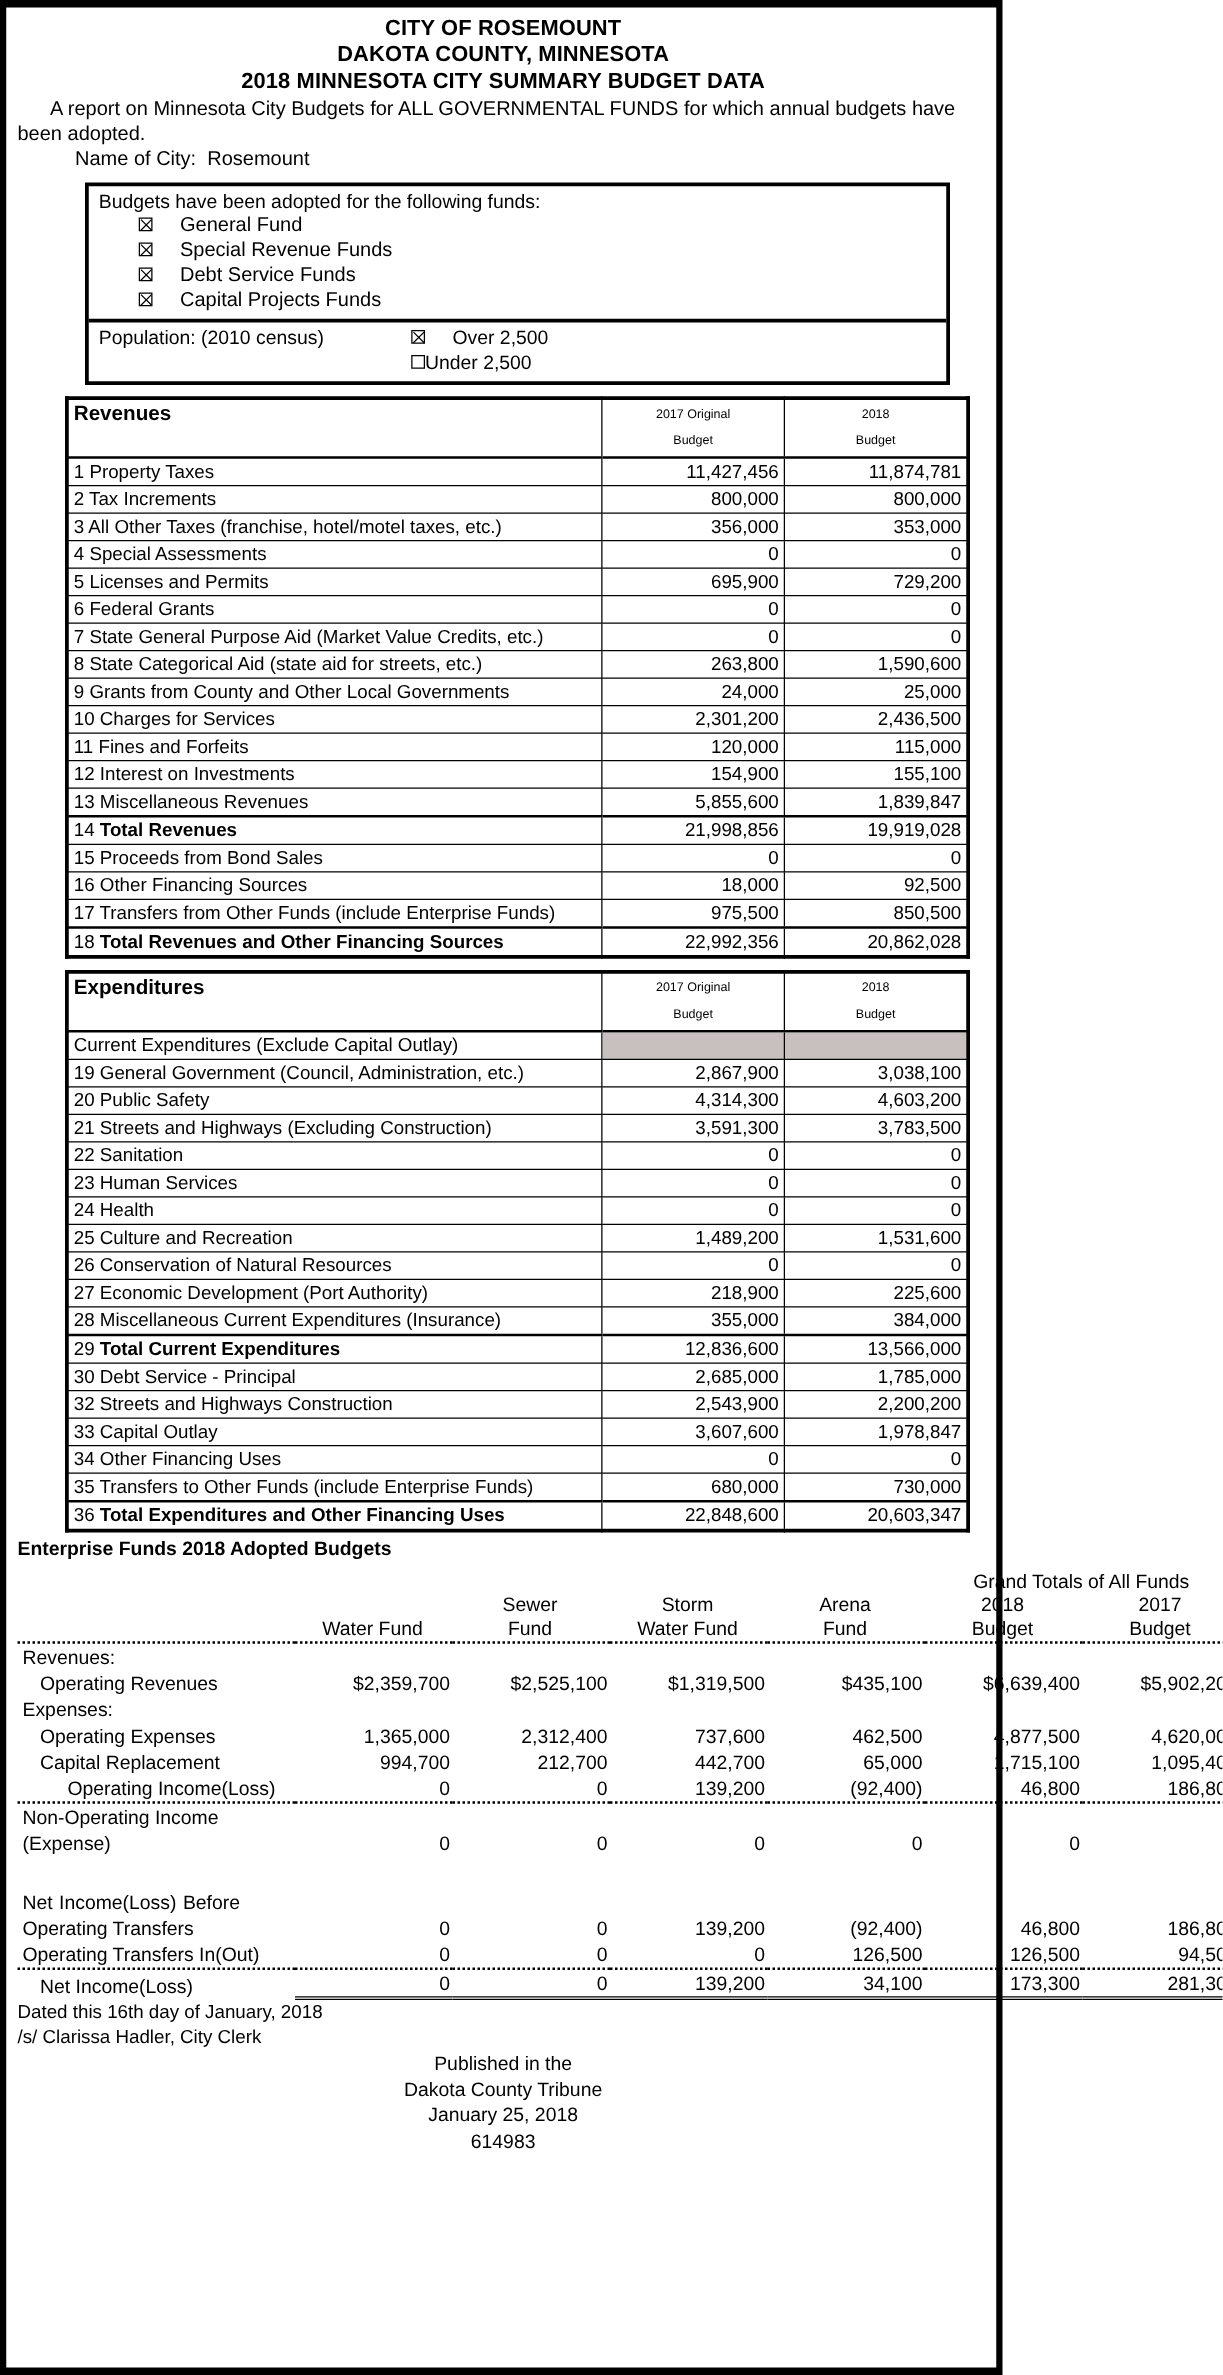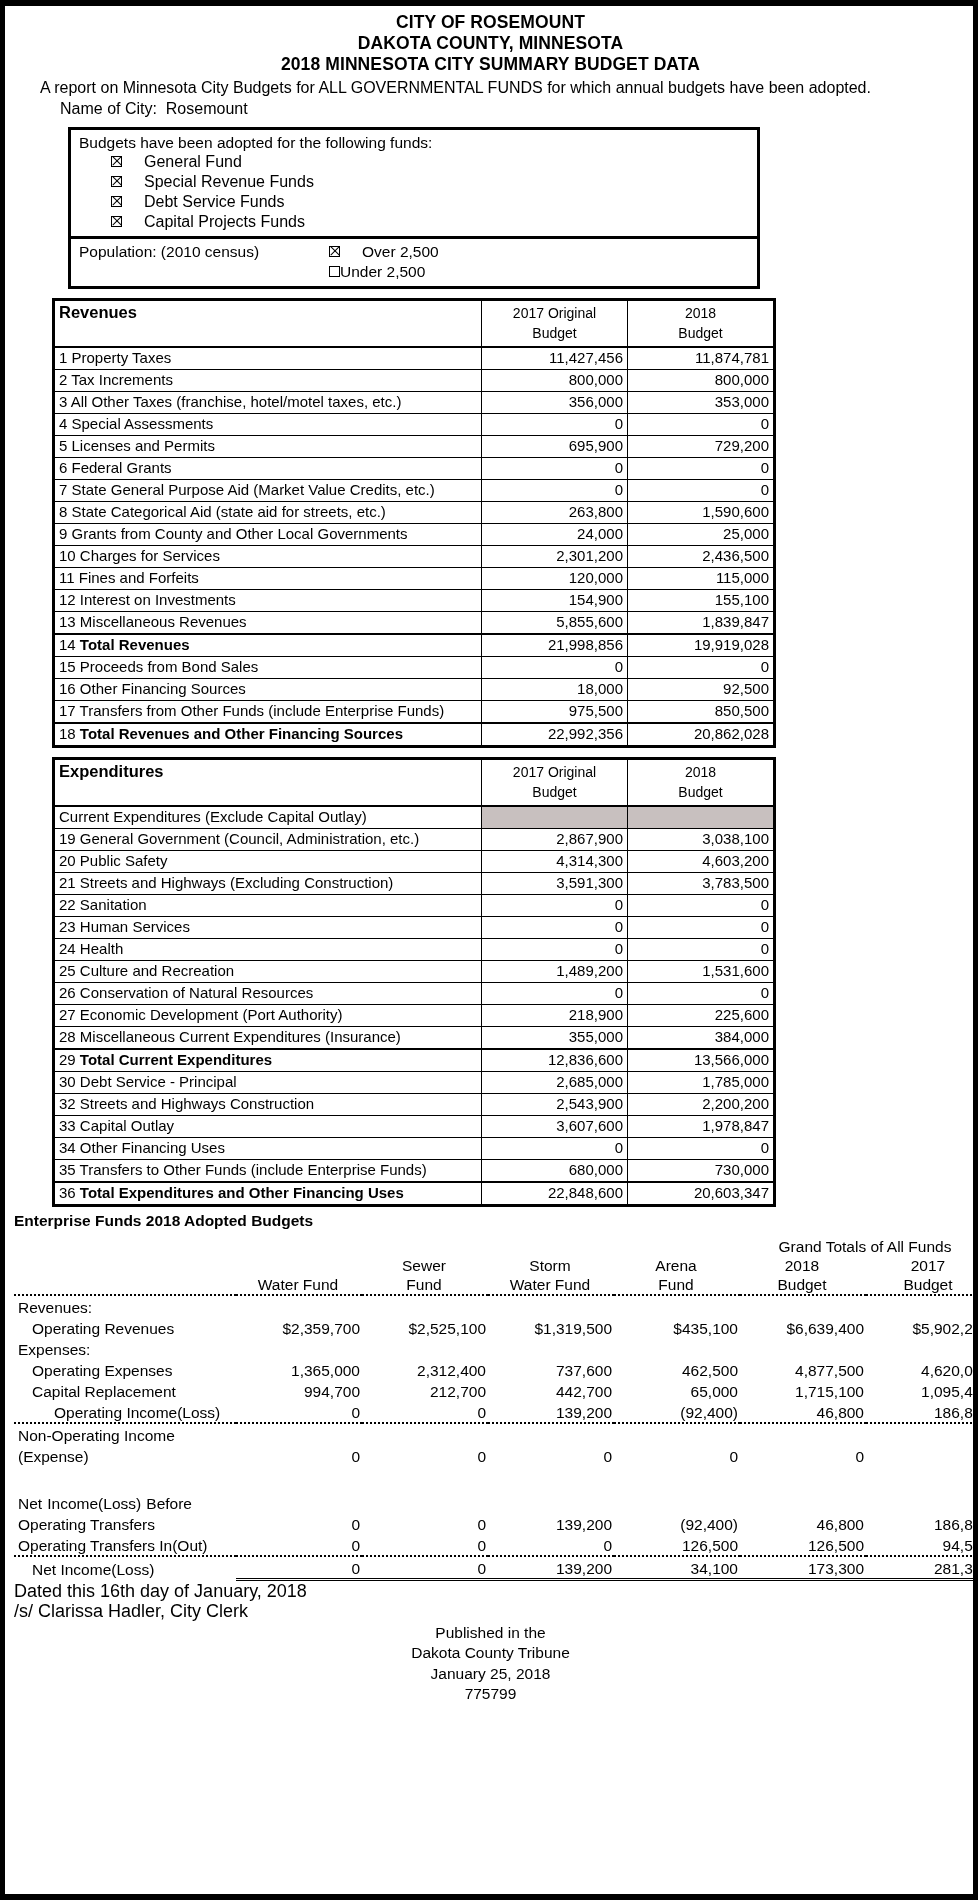--- a/index.html
+++ b/index.html
@@ -9,21 +9,21 @@
   }
   body {
     width: 978px;
     height: 1900px;
     font-family: "Liberation Sans", sans-serif;
     color: #000000;
     overflow: hidden;
   }
   .page {
     position: relative;
-    width: 978px;
+    width: 802px;
     height: 1900px;
     box-sizing: border-box;
     border-left: 5px solid #000;
     border-right: 5px solid #000;
     border-top: 6px solid #000;
     border-bottom: 6px solid #000;
     padding: 6px 6px 0 9px;
   }
   .hdr {
     text-align: center;
@@ -133,21 +133,21 @@
     padding-top: 2px;
     border-bottom-width: 2.6px;
   }
   .btable tr.headrow td.col-label {
     font-weight: bold;
     font-size: 16.5px;
     vertical-align: top;
   }
   .btable td.hcol {
     text-align: center;
-    font-size: 14px;
+    font-size: 10px;
     line-height: 20.5px;
     white-space: normal;
   }
   .btable tr.shade td.col-num { background: #c8c0bf; }
   .btable tr.total td { border-top-width: 2.6px; }
   .btable tr.lastrow td { border-bottom-width: 2.6px; }
   
   .ef-title {
     font-weight: bold;
     font-size: 15.5px;
@@ -188,21 +188,21 @@
   .ind1 { padding-left: 18px !important; }
   .ind2 { padding-left: 40px !important; }
   .ind0 { padding-left: 4px !important; }
   .spread {
     display: flex;
     justify-content: space-between;
     padding-right: 42px;
     margin-top: 28px;
   }
   .footline {
-    font-size: 18px;
+    font-size: 15px;
     line-height: 20px;
   }
   .published {
     text-align: center;
     font-size: 15.5px;
     line-height: 20.5px;
     margin-top: 2px;
   }
 </style>
 </head>
@@ -631,16 +631,16 @@
     </tbody>
   </table>
 
   <div class="footline">Dated this 16th day of January, 2018</div>
   <div class="footline">/s/ Clarissa Hadler, City Clerk</div>
 
   <div class="published">
     <div>Published in the</div>
     <div>Dakota County Tribune</div>
     <div>January 25, 2018</div>
-    <div>775799</div>
+    <div>614983</div>
   </div>
 
 </div>
 
 </body></html>

